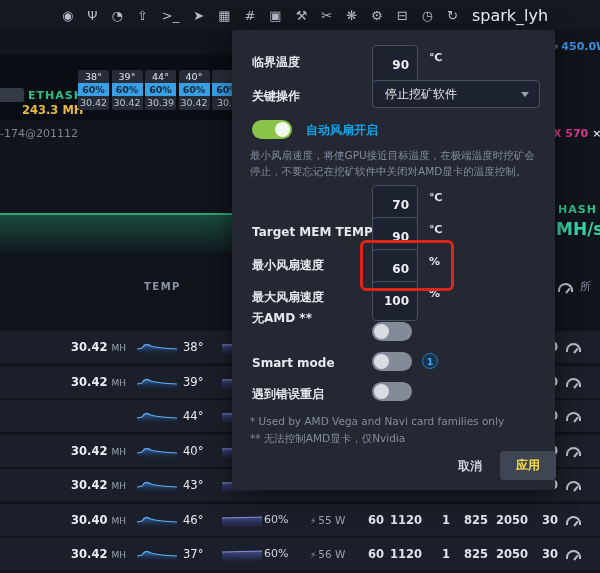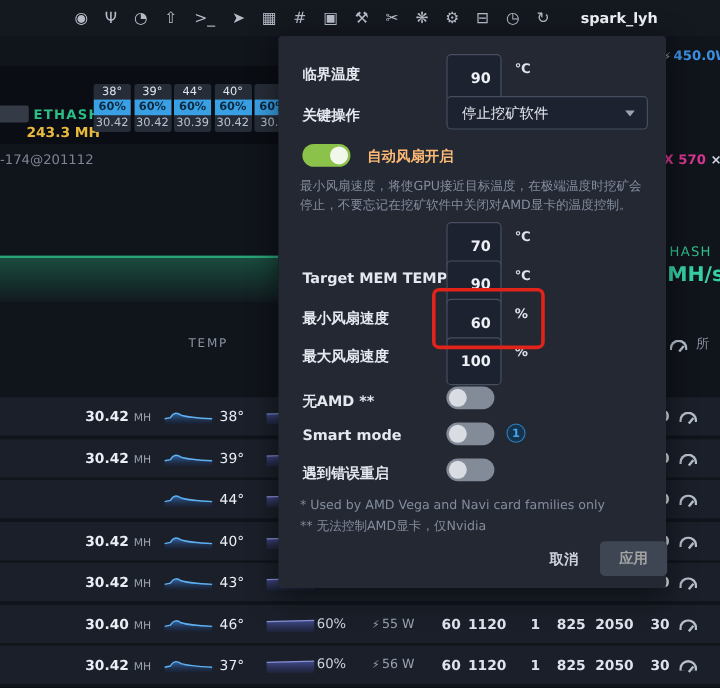--- a/index.html
+++ b/index.html
@@ -3,50 +3,50 @@
 <meta charset="utf-8">
 <style>
   html,body{margin:0;padding:0;background:#0b0e13;}
   .screen{position:relative;width:600px;height:573px;overflow:hidden;
           background:#10141b;font-family:"DejaVu Sans","Liberation Sans",sans-serif;}
 
   
   .topbar{position:absolute;left:0;top:0;width:600px;height:30px;background:#14181f;
           display:flex;align-items:center;gap:14px;padding-left:62px;box-sizing:border-box;}
   .tb-icon{color:#b6bdc9;font-size:13px;line-height:1;cursor:pointer;}
-  .tb-user{color:#eef1f6;font-size:12px;font-weight:bold;margin-left:12px;}
+  .tb-user{color:#eef1f6;font-size:16px;font-weight:normal;}
 
   
   .black-panel{position:absolute;left:0;top:55px;width:232px;height:65px;background:#0a0d13;}
   .grey-box{position:absolute;left:-6px;top:88px;width:30px;height:14px;background:#343b47;border-radius:2px;}
   .algo-label{position:absolute;left:28px;top:89px;font-size:11px;font-weight:bold;letter-spacing:1px;color:#2dbd85;}
   .total-hash{position:absolute;left:22px;top:103px;font-size:11.5px;font-weight:bold;color:#e8b93e;}
   .rig-id{position:absolute;left:0;top:127px;font-size:11px;color:#7e8696;}
   .gcard{position:absolute;top:70px;width:31px;background:#272d38;border-radius:2px;overflow:hidden;
          text-align:center;font-size:9.5px;cursor:pointer;}
   .gc-t{height:13px;line-height:13px;color:#dfe4ec;}
   .gc-f{height:13px;line-height:13px;background:#3aa0e4;color:#0c2940;font-weight:bold;}
   .gc-r{height:14px;line-height:14px;color:#b9c1ce;}
 
   
   .teal-band{position:absolute;left:0;top:213px;width:232px;height:37px;
              border-top:2px solid #2aa578;
              background:linear-gradient(to bottom,rgba(42,165,120,.38),rgba(42,165,120,.04));}
 
   
-  .temp-header{position:absolute;left:157px;top:281px;font-size:10px;letter-spacing:1.5px;
-               color:#8a93a3;font-weight:normal;}
+  .temp-header{position:absolute;left:144px;top:281px;font-size:10px;letter-spacing:1.5px;
+               color:#8a93a3;font-weight:bold;}
   .hdr-gauge{position:absolute;left:558px;top:283px;}
   .hdr-frag{position:absolute;left:580px;top:279px;font-size:11px;color:#8a93a3;}
 
   
   .r-power{position:absolute;left:553px;top:40px;font-size:11px;font-weight:bold;color:#3d8fe0;}
   .r-gpu{position:absolute;left:553px;top:127px;font-size:11px;font-weight:bold;color:#d6368f;white-space:nowrap;}
   .r-gpu .cnt{color:#cfd6e2;}
-  .r-algo{position:absolute;left:558px;top:203px;font-size:11px;font-weight:normal;letter-spacing:1px;color:#2dbd85;}
+  .r-algo{position:absolute;left:558px;top:203px;font-size:11px;font-weight:bold;letter-spacing:1px;color:#2dbd85;}
   .r-unit{position:absolute;left:556px;top:219px;font-size:17px;font-weight:bold;color:#35d0a5;}
 
   
   .rows{position:absolute;left:0;top:331px;width:600px;}
   .row{position:relative;height:32px;margin-bottom:2.5px;background:#1a1f29;}
   .c-hash{position:absolute;left:50px;width:76px;text-align:right;line-height:32px;
           font-size:11.5px;color:#e9edf4;font-weight:bold;}
   .hu{font-size:9px;color:#9aa3b2;font-weight:normal;}
   .c-spark1{position:absolute;left:137px;top:9px;}
   .c-temp{position:absolute;left:183px;line-height:32px;font-size:11.5px;color:#e9edf4;}
@@ -60,21 +60,21 @@
   .c-gauge{position:absolute;left:566px;top:12px;cursor:pointer;}
   .gauge{width:15px;height:9px;border:2px solid #b7bfcc;border-bottom:none;
          border-radius:9px 9px 0 0;box-sizing:border-box;position:relative;}
   .gauge::after{content:"";position:absolute;bottom:-1px;left:5px;width:2px;height:6px;
                 background:#b7bfcc;transform-origin:bottom center;transform:rotate(40deg);}
 
   
   .modal{position:absolute;left:232px;top:30px;width:323px;height:460px;background:#232833;
          border-radius:3px;box-shadow:0 6px 24px rgba(0,0,0,.55);z-index:10;}
   .m-label{position:absolute;left:20px;font-size:12px;font-weight:bold;color:#e4e8ef;white-space:nowrap;}
-  .m-label.green{color:#fdba74;}
+  .m-label.green{color:#0ea5e9;}
   .m-input{position:absolute;left:140px;width:46px;height:40px;background:#1d2230;
            border:1px solid #464e60;border-radius:4px;color:#edf0f5;font-size:12px;font-weight:bold;
            text-align:right;padding:0 8px;box-sizing:border-box;font-family:inherit;}
   .m-unit{position:absolute;left:197px;font-size:11px;font-weight:bold;color:#dfe4ec;}
   .m-select{position:absolute;left:140px;top:50px;width:168px;height:28px;background:#1d2230;
             border:1px solid #464e60;border-radius:4px;color:#e4e8ef;font-size:12px;line-height:26px;
             padding:0 12px;box-sizing:border-box;cursor:pointer;}
   .caret{position:absolute;right:10px;top:11px;width:0;height:0;border-left:4px solid transparent;
          border-right:4px solid transparent;border-top:5px solid #9aa3b2;}
   .m-desc{position:absolute;left:18px;top:117px;width:292px;font-size:10.5px;line-height:1.55;color:#848d9e;}
@@ -84,21 +84,21 @@
   .tog.on{background:#8bc34a;}  .tog.on::after{right:2px;background:#f2f7ec;}
   .tog.off{background:#848b98;} .tog.off::after{left:2px;background:#d9dde3;}
   .badge{position:absolute;left:190px;width:16px;height:16px;border-radius:50%;background:#14344e;
          border:1px solid #2e78b5;color:#4ba3e8;font-size:9.5px;font-weight:bold;text-align:center;
          line-height:16px;box-sizing:border-box;}
   .red-box{position:absolute;left:128px;top:210px;width:88px;height:45px;border:3px solid #e2231a;
            border-radius:6px;z-index:3;pointer-events:none;}
   .btn-cancel{position:absolute;left:220px;top:427px;font-size:12px;font-weight:bold;color:#ccd2dc;
               background:none;border:none;cursor:pointer;font-family:inherit;}
   .btn-apply{position:absolute;left:268px;top:421px;width:56px;height:29px;background:#3e4654;
-             border:none;border-radius:4px;color:#a3a3a3;font-size:12px;font-weight:bold;
+             border:none;border-radius:4px;color:#fde047;font-size:12px;font-weight:bold;
              cursor:pointer;font-family:inherit;}
   .hidden-defs{position:absolute;width:0;height:0;}
 </style>
 </head>
 <body>
 
 <svg class="hidden-defs" aria-hidden="true">
   <defs>
     <linearGradient id="gB" x1="0" y1="0" x2="0" y2="1">
       <stop offset="0" stop-color="#3a78c8" stop-opacity="0.8"></stop>
@@ -374,21 +374,21 @@
 
     <div class="m-label" style="top:227px">最小风扇速度</div>
     <input class="m-input" style="top: 219px;" value="60">
     <div class="m-unit" style="top:225px">%</div>
     <div class="red-box"></div>
 
     <div class="m-label" style="top:259px">最大风扇速度</div>
     <input class="m-input" style="top: 251px;" value="100">
     <div class="m-unit" style="top:257px">%</div>
 
-    <div class="m-label" style="top:296px">无AMD **</div>
+    <div class="m-label" style="top:280px">无AMD **</div>
     <div class="tog off" style="left:140px;top:292px"></div>
 
     <div class="m-label" style="top:326px">Smart mode</div>
     <div class="tog off" style="left:140px;top:322px"></div>
     <div class="badge" style="top:323px">1</div>
 
     <div class="m-label" style="top:356px">遇到错误重启</div>
     <div class="tog off" style="left:140px;top:352px"></div>
 
     <div class="m-note" style="top:385px">* Used by AMD Vega and Navi card families only</div>

